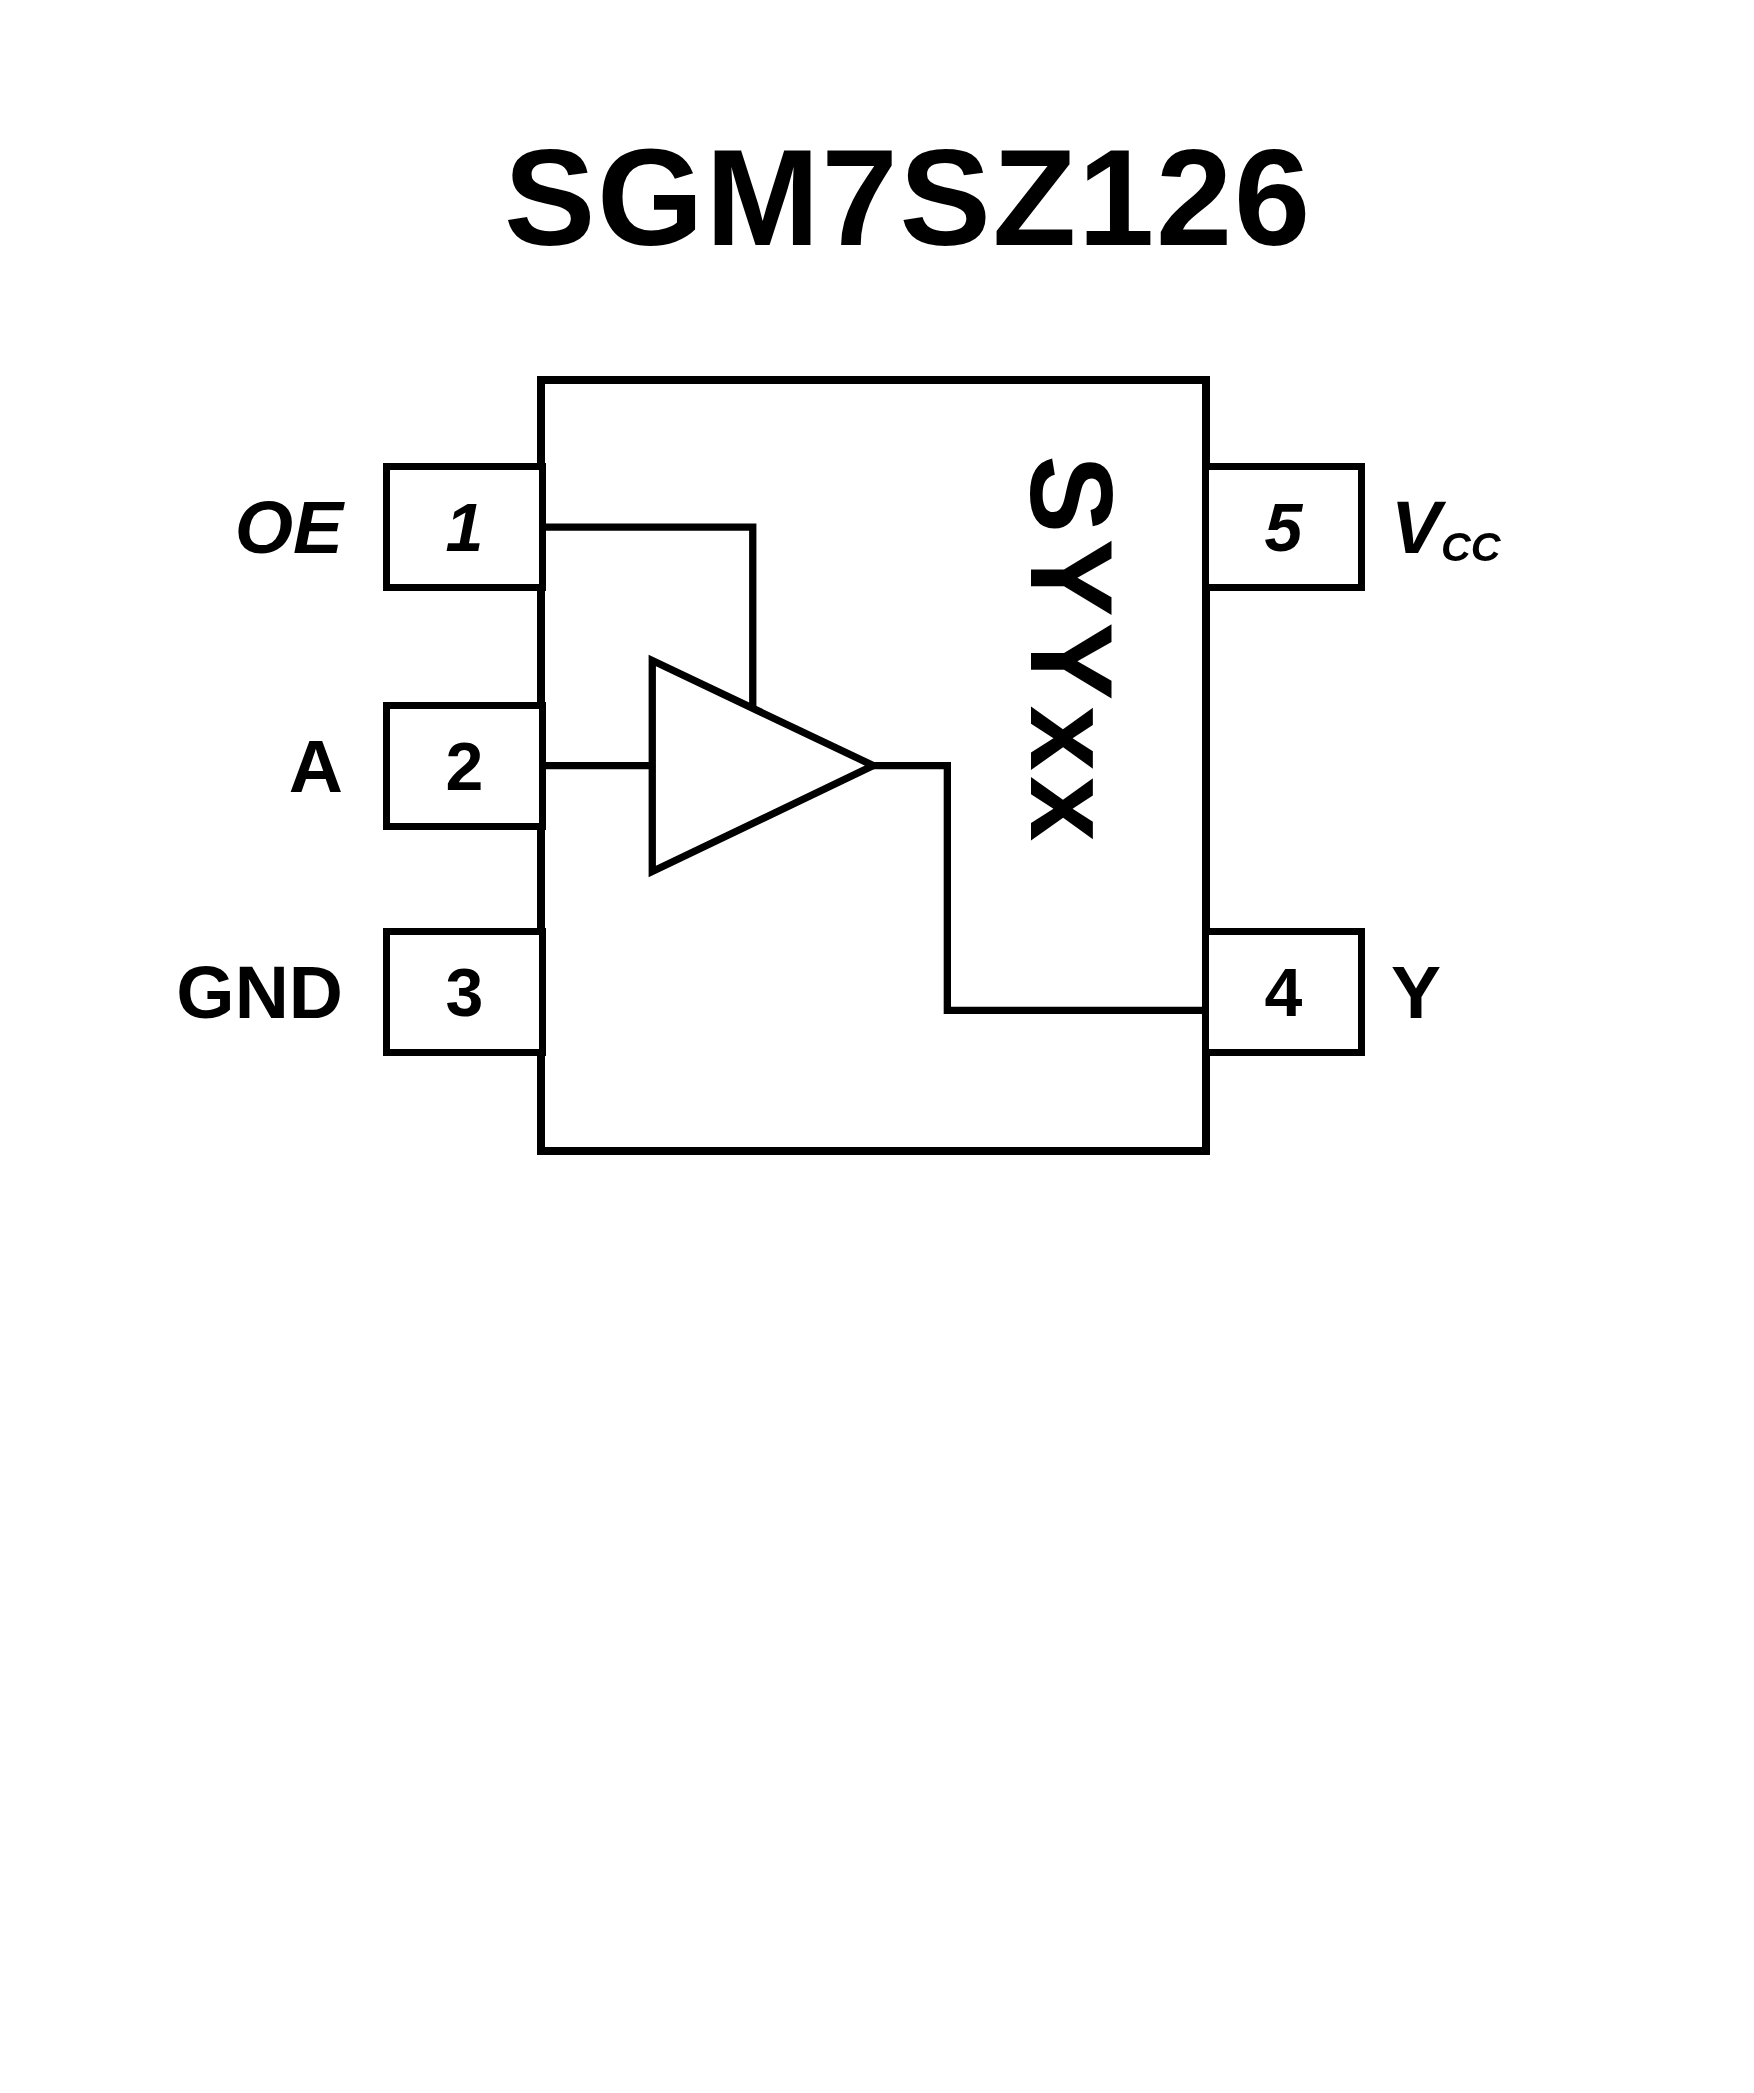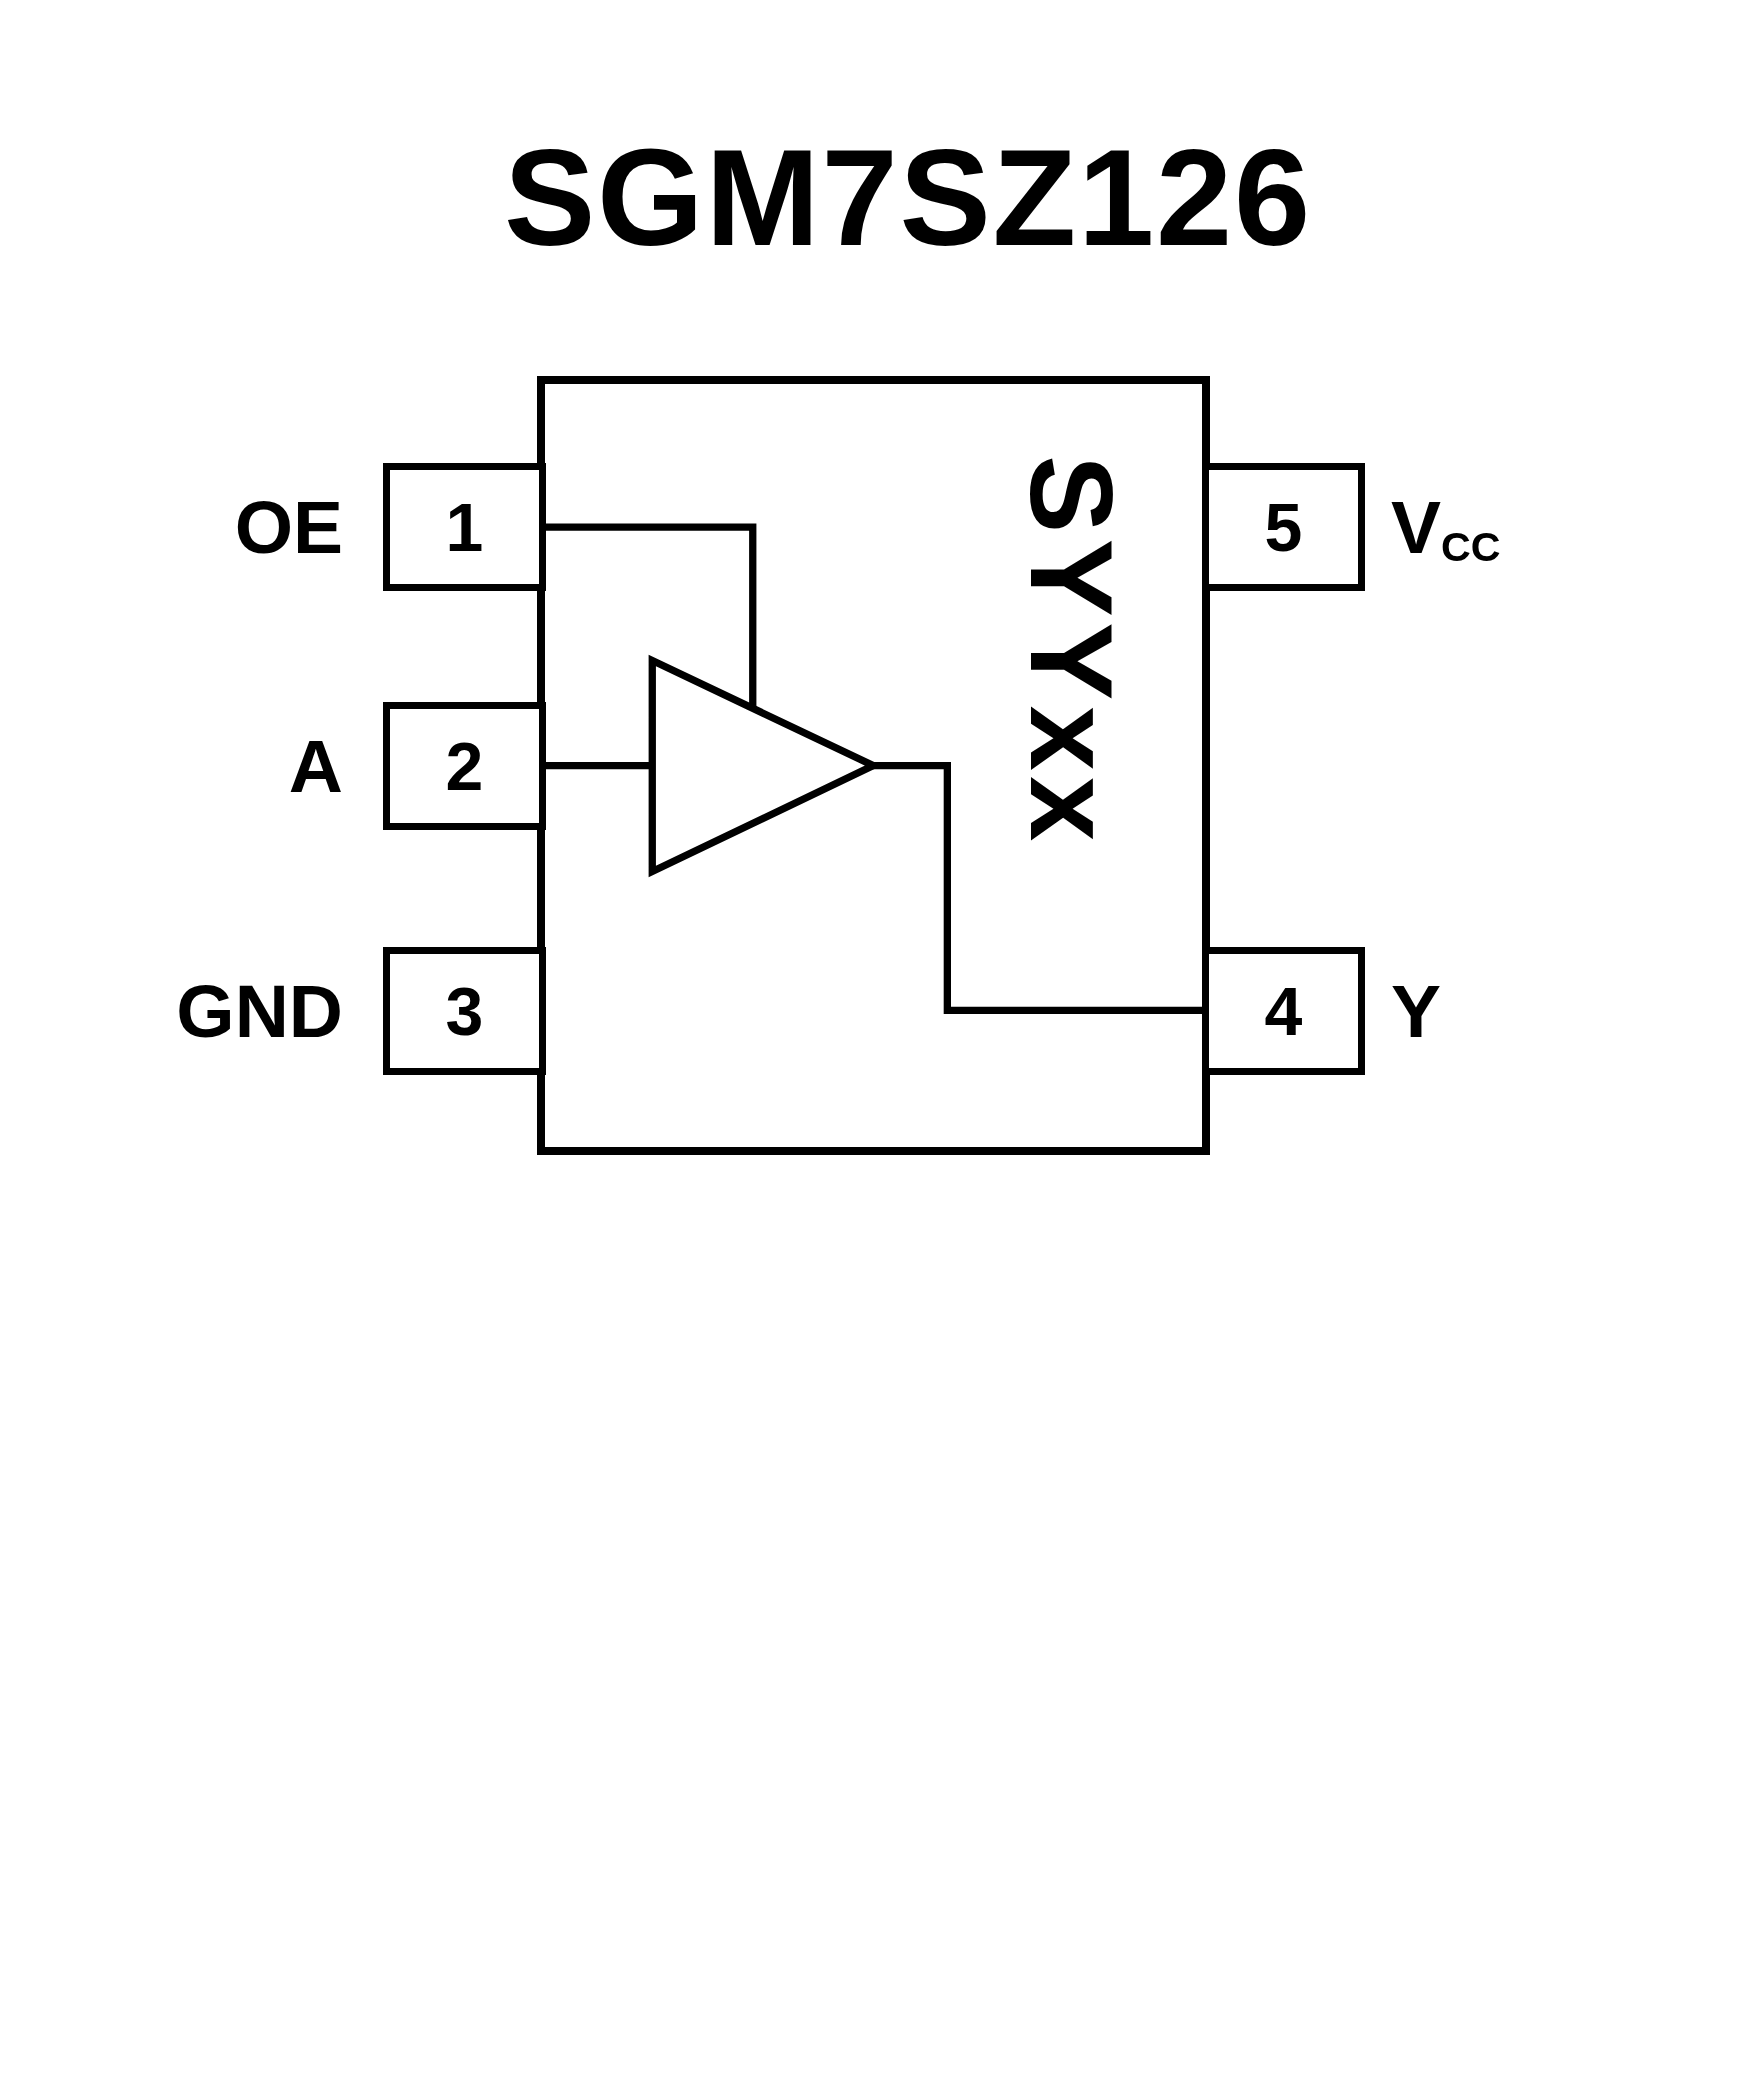--- a/index.html
+++ b/index.html
@@ -36,23 +36,23 @@
   .pin-box {
     position: absolute;
     width: 163px; height: 128px;
     border: 7.3px solid var(--ink);
     background: var(--bg);
     display: flex; align-items: center; justify-content: center;
     font-size: 68px; font-weight: bold;
   }
   .pin-box.left  { left: 383px; }
   .pin-box.right { left: 1202px; }
-  .row-1 { top: 463px; }
+  .row-1 { top: 463px; font-style: italic; }
   .row-2 { top: 702px; }
-  .row-3 { top: 947px; }
+  .row-3 { top: 928px; }
 
   .pin-label {
     position: absolute;
     height: 128px;
     display: flex; align-items: center;
     font-size: 75px; font-weight: bold;
     white-space: nowrap;
   }
   .pin-label.left  { left: 110px; width: 233px; justify-content: flex-end; }
   .pin-label.right { left: 1391px; width: 302px; justify-content: flex-start; }

